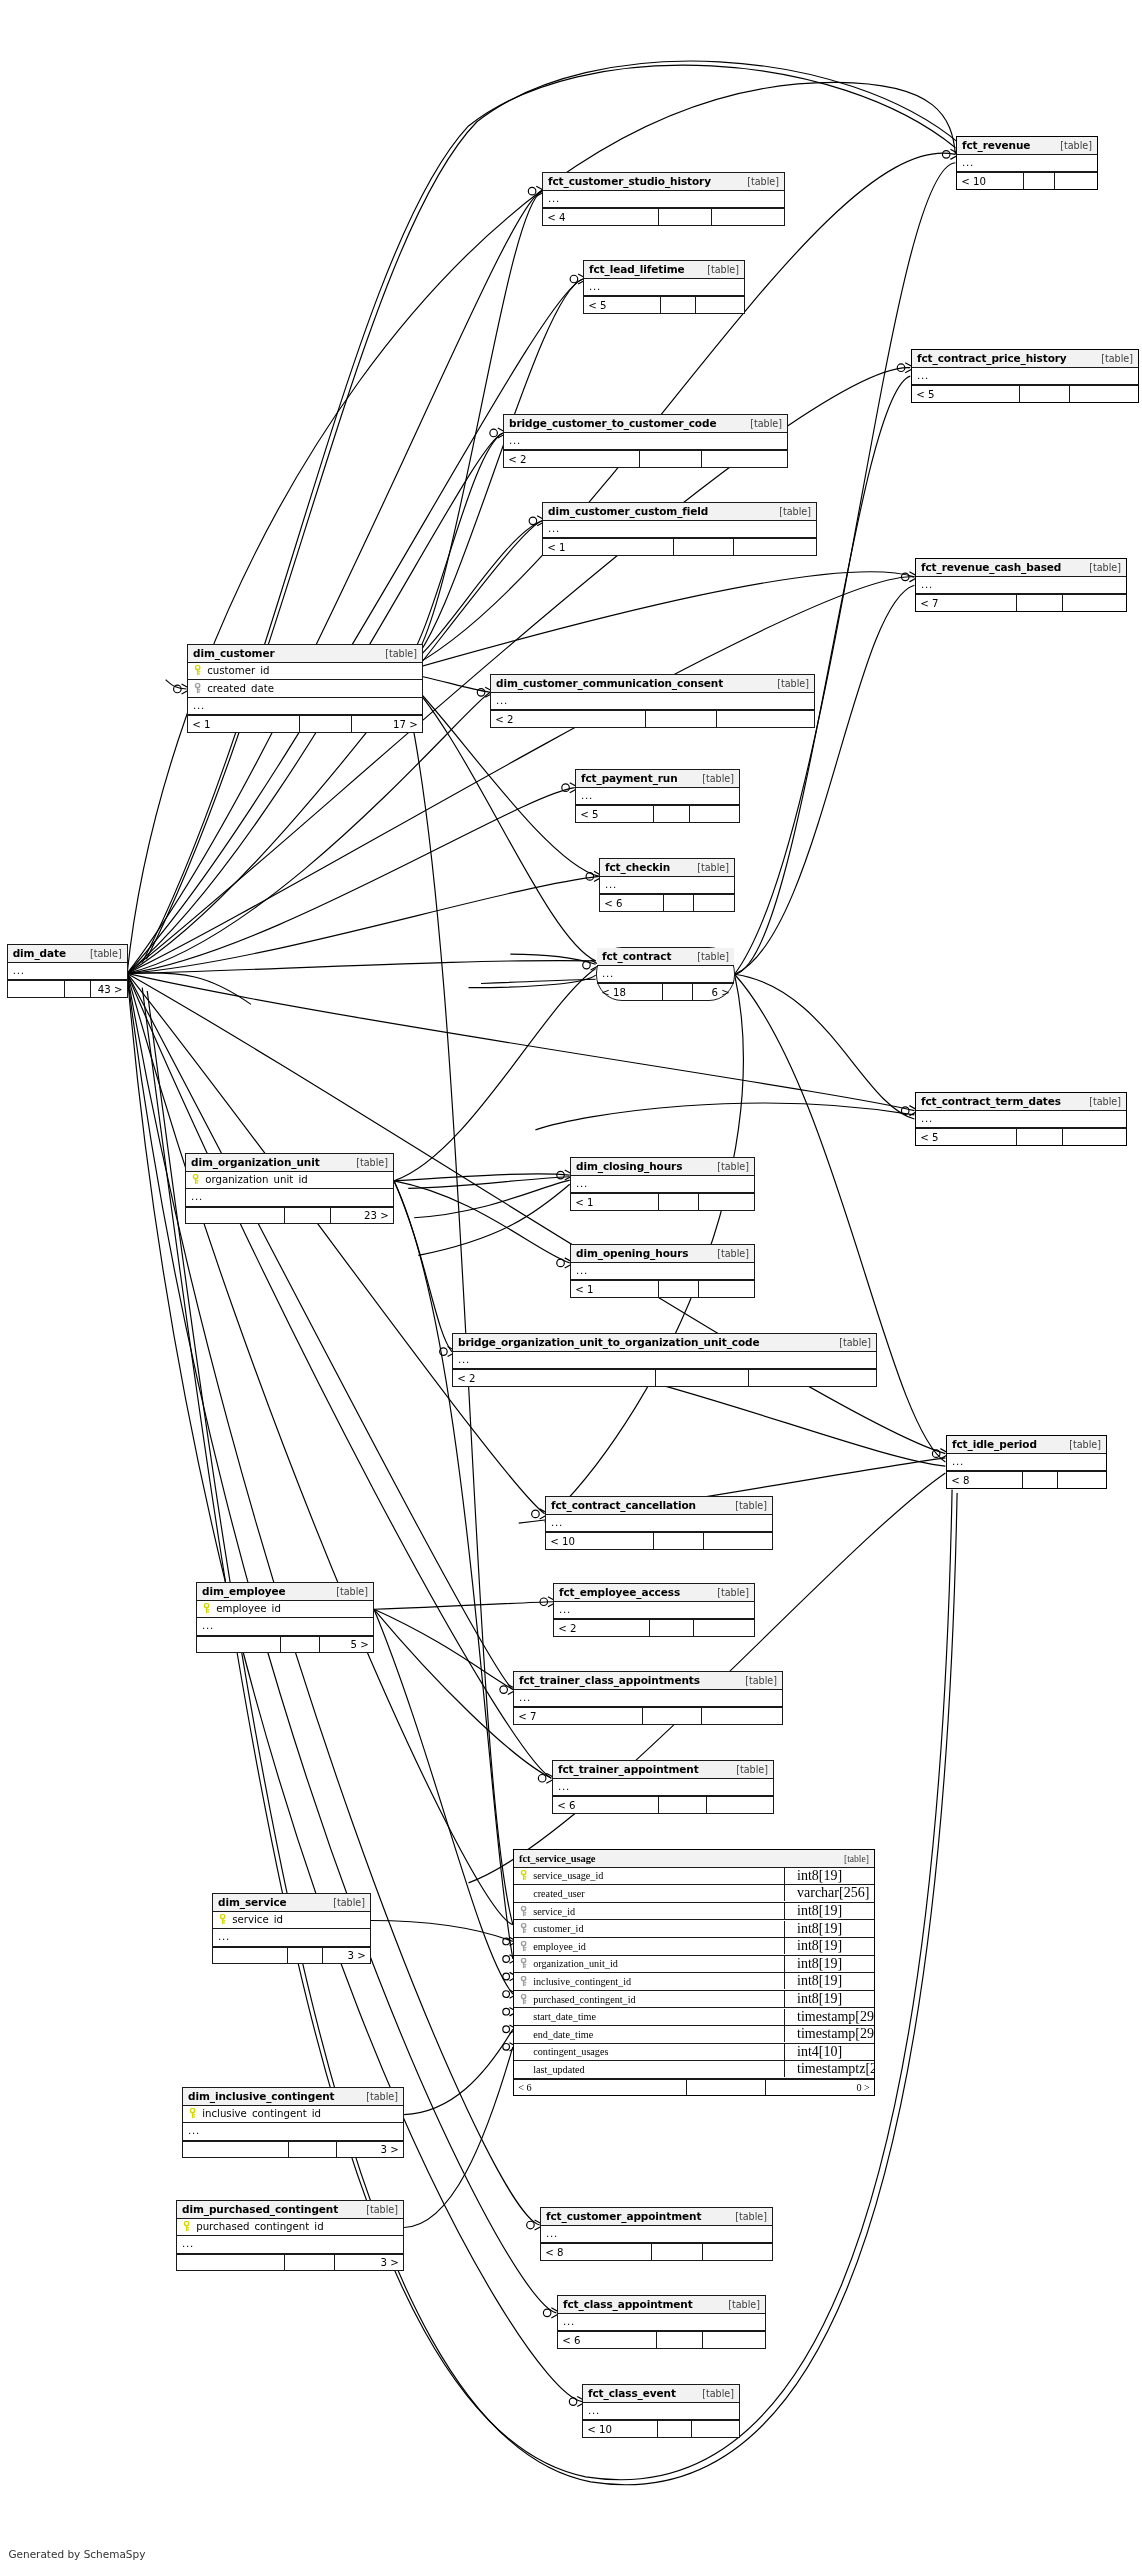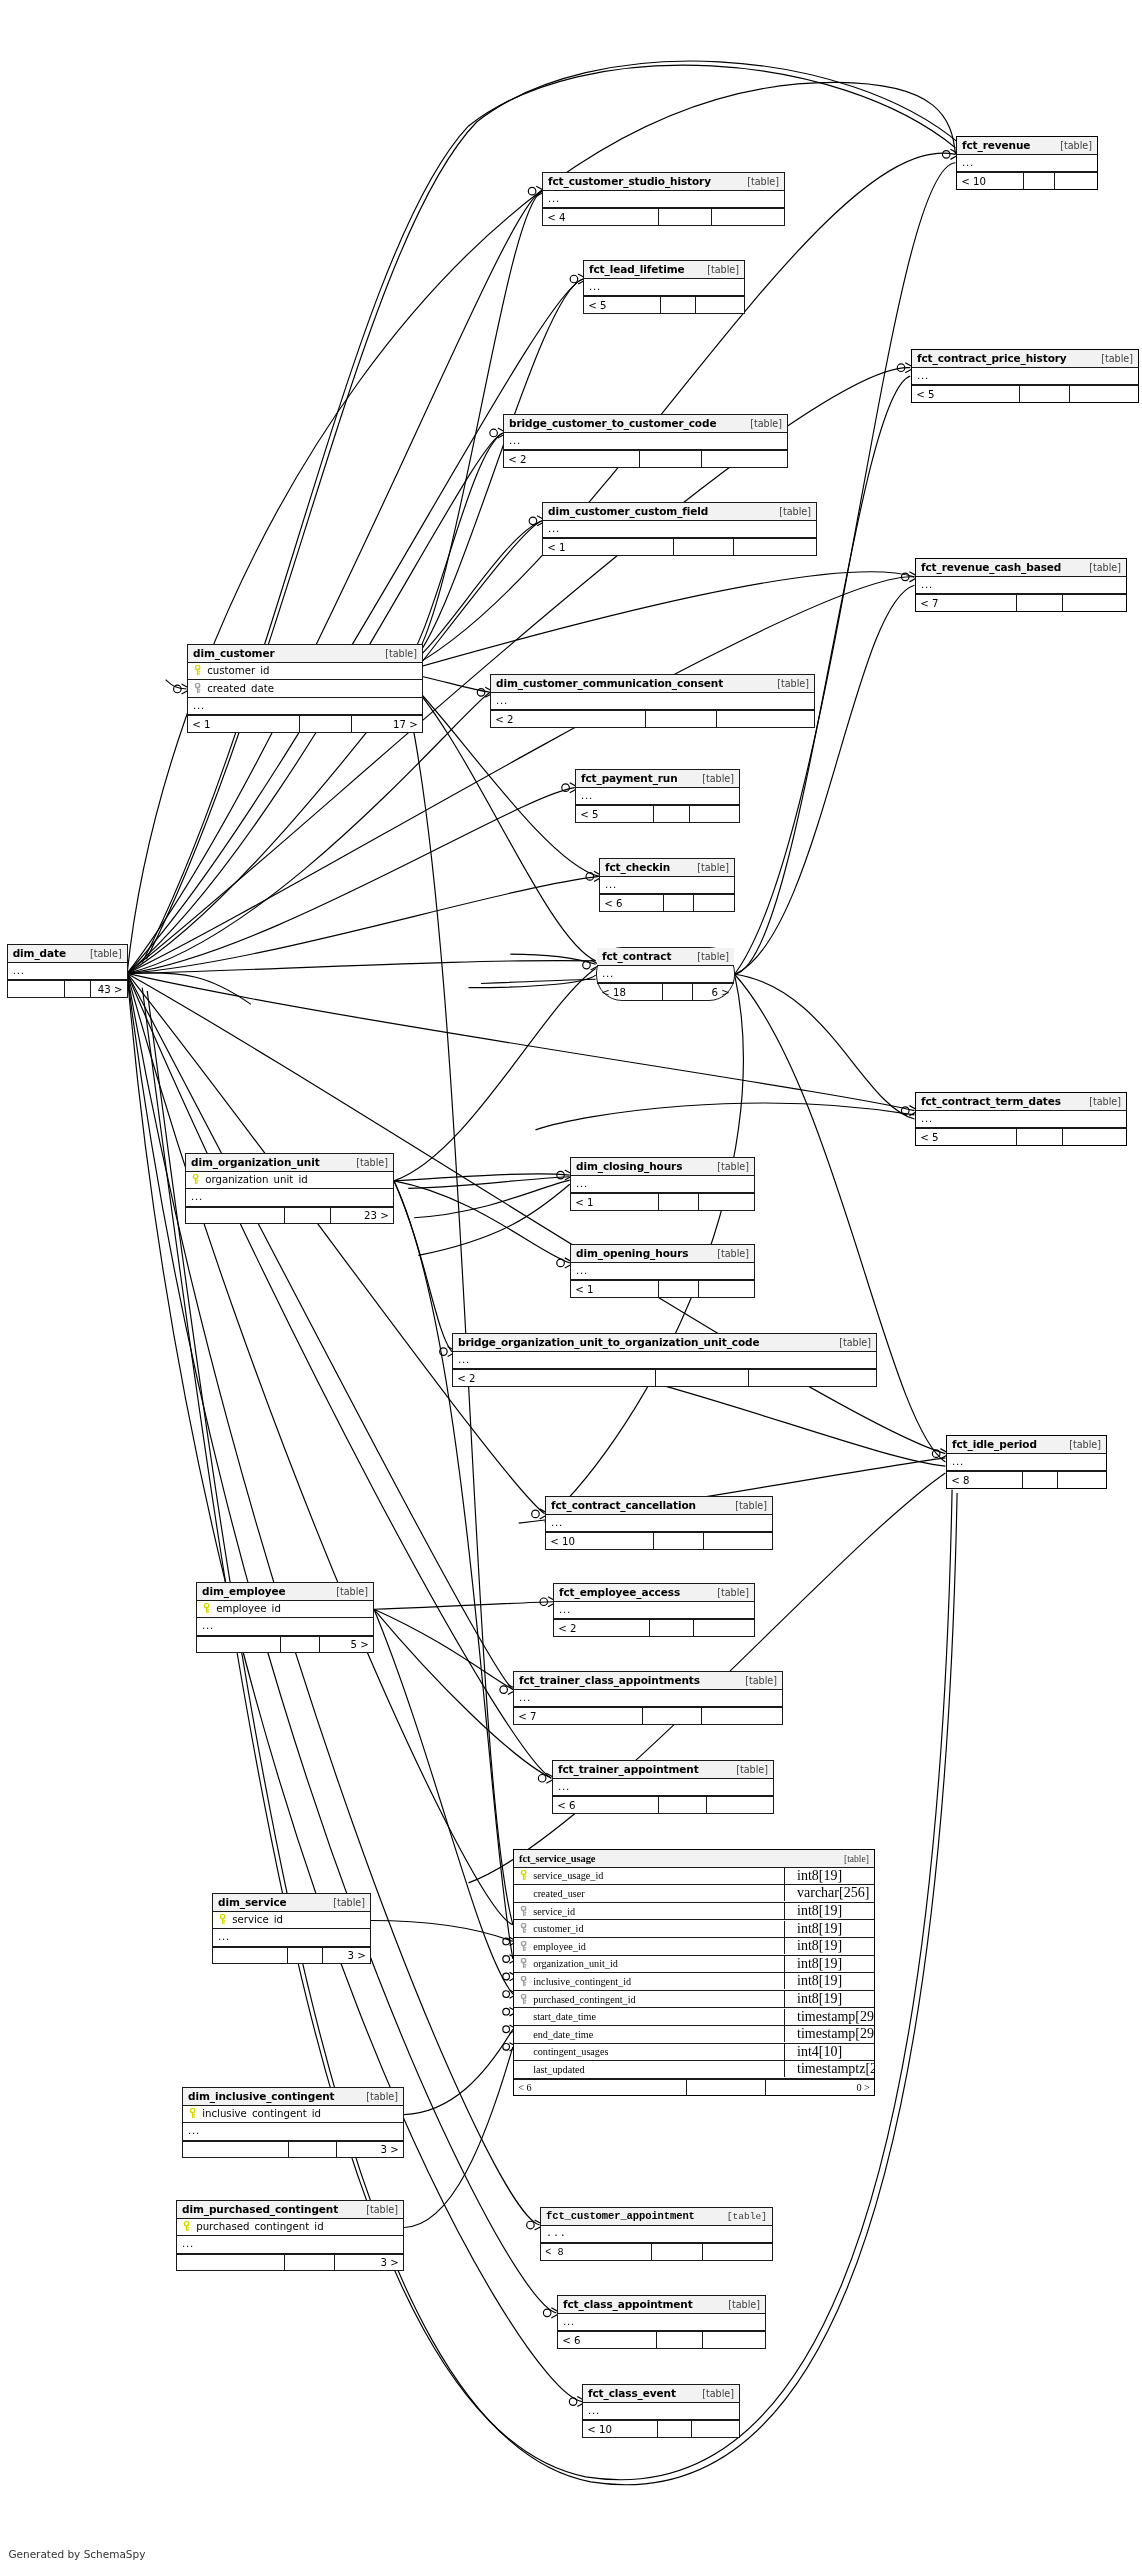--- a/index.html
+++ b/index.html
@@ -769,21 +769,21 @@
         </div>
         <div class="t-row">
           <span class="dots">...</span>
         </div>
         <div class="t-foot">
           <span class="f-cell f-left"></span>
           <span class="f-cell f-mid"></span>
           <span class="f-cell f-right">3 &gt;</span>
         </div>
       </div>
-      <div class="tbl" style="left: 540px; top: 2207px; width: 233px; font-family: Liberation Mono, monospace;">
+      <div class="tbl" style="left: 540px; top: 2207px; width: 233px;">
         <div class="t-head">
           <span class="t-name">fct_customer_appointment</span>
           <span class="t-kind">[table]</span>
         </div>
         <div class="t-row">
           <span class="dots">...</span>
         </div>
         <div class="t-foot">
           <span class="f-cell f-left">&lt; 8</span>
           <span class="f-cell f-mid"></span>

